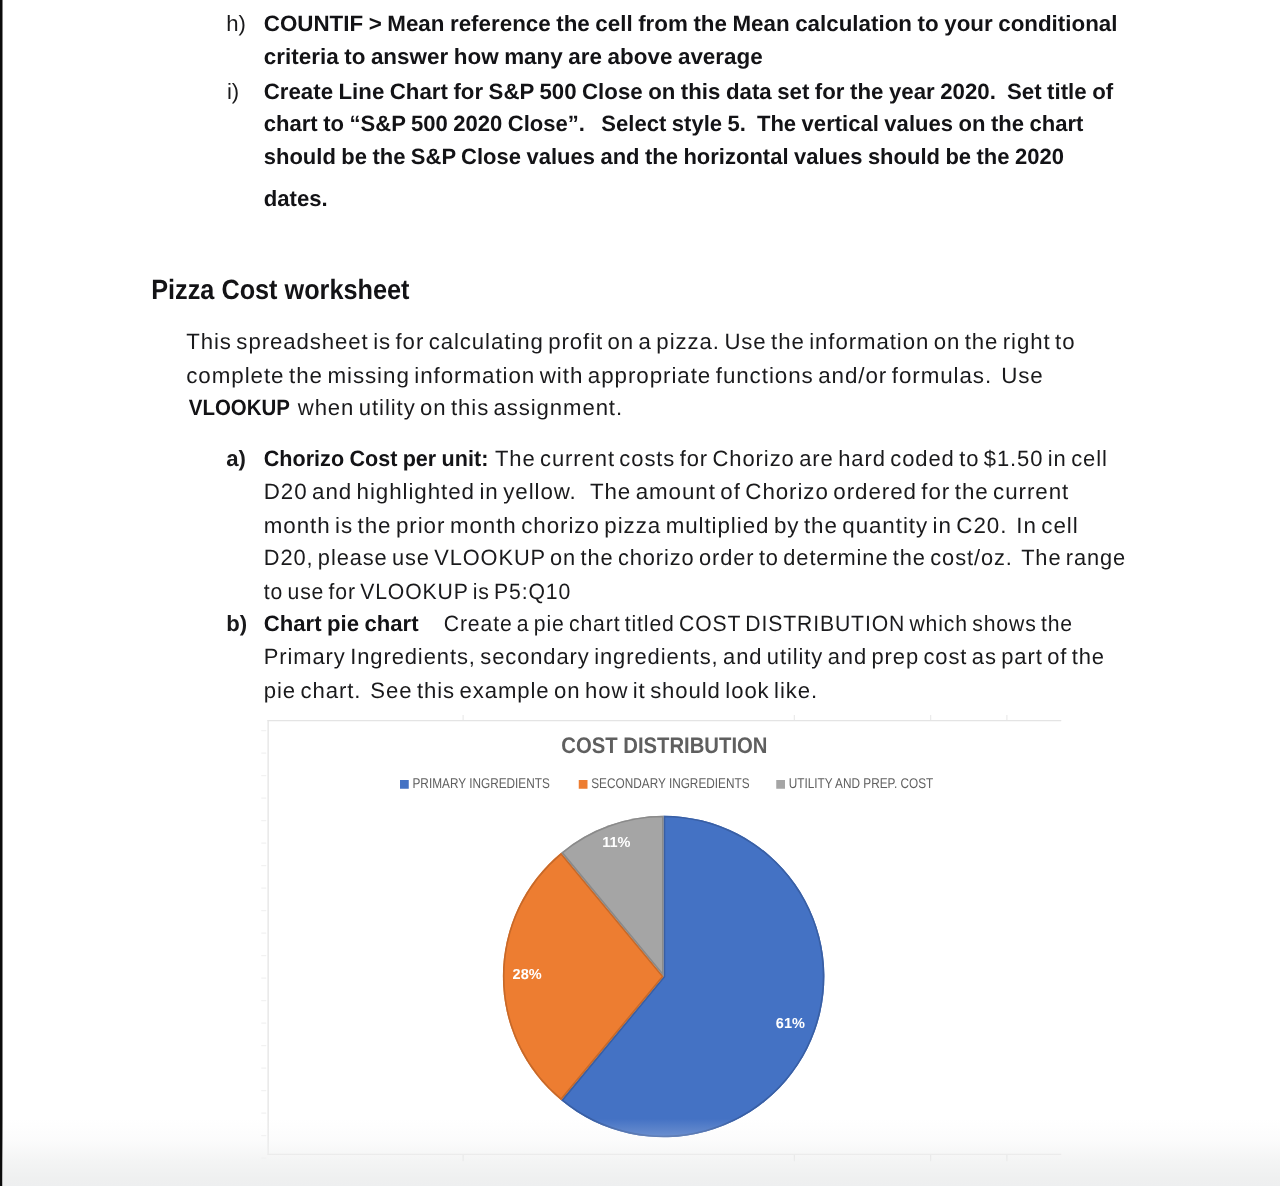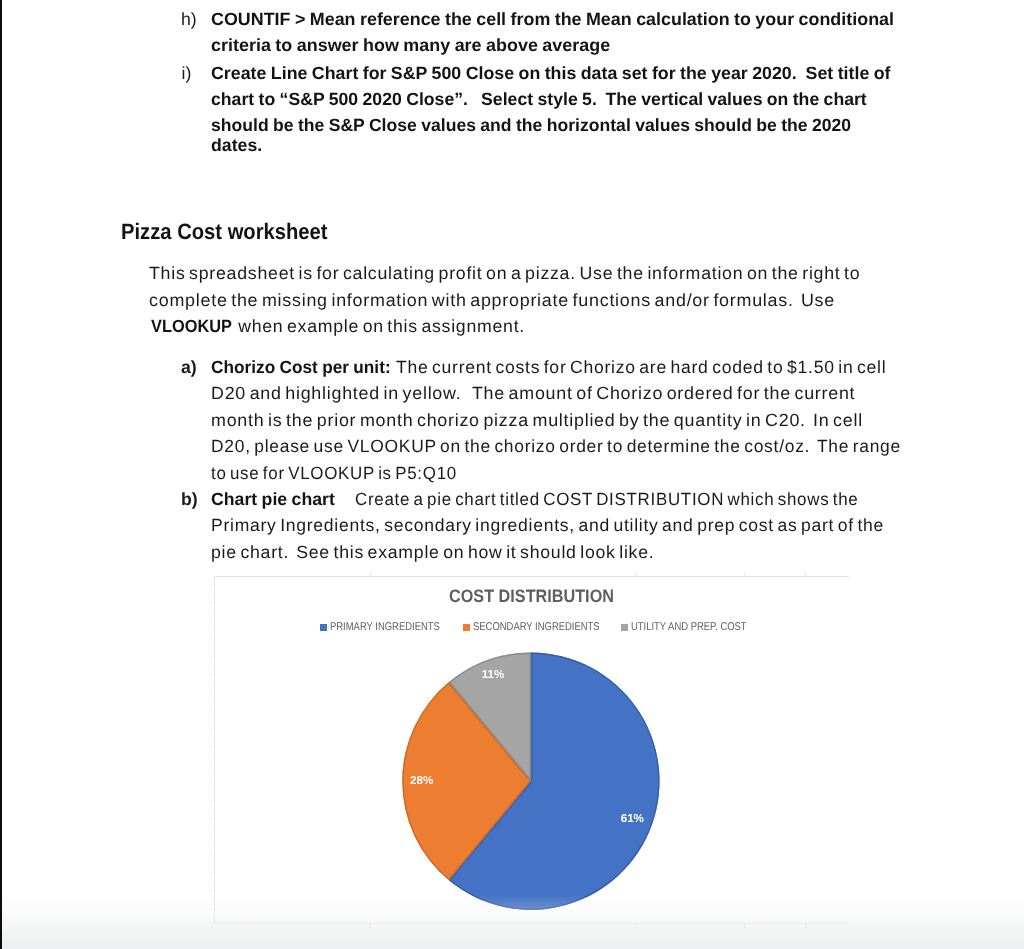--- a/index.html
+++ b/index.html
@@ -49,30 +49,30 @@
     <span class="marker" style="left:181px;top:10.6px;">h)</span>
     <span class="txt b" style="left:211px;top:10.6px;transform:scaleX(1.0107);transform-origin:left top;">COUNTIF &gt; Mean reference the cell from the Mean calculation to your conditional</span>
     <span class="txt b" style="left:211px;top:37.2px;transform:scaleX(1.0138);transform-origin:left top;">criteria to answer how many are above average</span>
   </div>
 
   <div>
     <span class="marker" style="left:181.5px;top:64.6px;">i)</span>
     <span class="txt b" style="left:211px;top:64.6px;transform:scaleX(1.0056);transform-origin:left top;">Create Line Chart for S&amp;P 500 Close on this data set for the year 2020.  Set title of</span>
     <span class="txt b" style="left:211px;top:90.9px;transform:scaleX(0.9971);transform-origin:left top;">chart to “S&amp;P 500 2020 Close”.   Select style 5.  The vertical values on the chart</span>
     <span class="txt b" style="left:211px;top:117.3px;transform:scaleX(0.9941);transform-origin:left top;">should be the S&amp;P Close values and the horizontal values should be the 2020</span>
-    <span class="txt b" style="left:211px;top:137px;">dates.</span>
+    <span class="txt b" style="left:211px;top:151px;">dates.</span>
   </div>
 
   <div class="h1" style="left:121.3px;top:221.1px;">Pizza Cost worksheet</div>
 
   <div>
     <span class="txt" style="left:148.7px;top:265.3px;transform:scaleX(1.0033);transform-origin:left top;">This spreadsheet is for calculating profit on a pizza. Use the information on the right to</span>
     <span class="txt" style="left:148.7px;top:291.7px;transform:scaleX(1.0114);transform-origin:left top;">complete the missing information with appropriate functions and/or formulas.  Use</span>
     <span class="txt b" style="left:151.3px;top:318.4px;transform:scaleX(0.925);transform-origin:left top;">VLOOKUP</span>
-    <span class="txt" style="left:238.2px;top:318.4px;">when example on this assignment.</span>
+    <span class="txt" style="left:238.2px;top:318.4px;">when utility on this assignment.</span>
   </div>
 
   <div>
     <span class="marker b" style="left:181px;top:358.8px;">a)</span>
     <span class="txt b" style="left:211px;top:358.8px;transform:scaleX(0.975);transform-origin:left top;">Chorizo Cost per unit:</span>
     <span class="txt" style="left:395.8px;top:358.8px;transform:scaleX(0.9939);transform-origin:left top;">The current costs for Chorizo are hard coded to $1.50 in cell</span>
     <span class="txt" style="left:211px;top:384.5px;transform:scaleX(1.0099);transform-origin:left top;">D20 and highlighted in yellow.   The amount of Chorizo ordered for the current</span>
     <span class="txt" style="left:211px;top:411.7px;transform:scaleX(1.0106);transform-origin:left top;">month is the prior month chorizo pizza multiplied by the quantity in C20.  In cell</span>
     <span class="txt" style="left:211px;top:438.1px;transform:scaleX(0.9858);transform-origin:left top;">D20, please use VLOOKUP on the chorizo order to determine the cost/oz.  The range</span>
     <span class="txt" style="left:211px;top:464.5px;transform:scaleX(0.9575);transform-origin:left top;">to use for VLOOKUP is P5:Q10</span>

